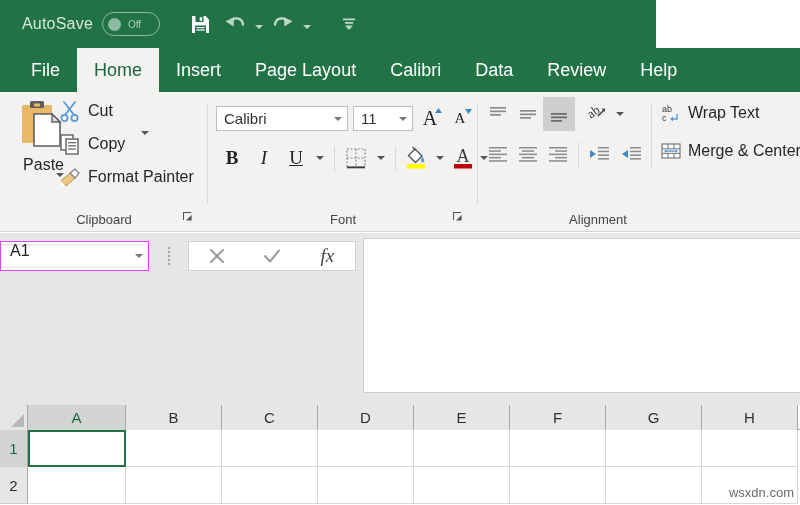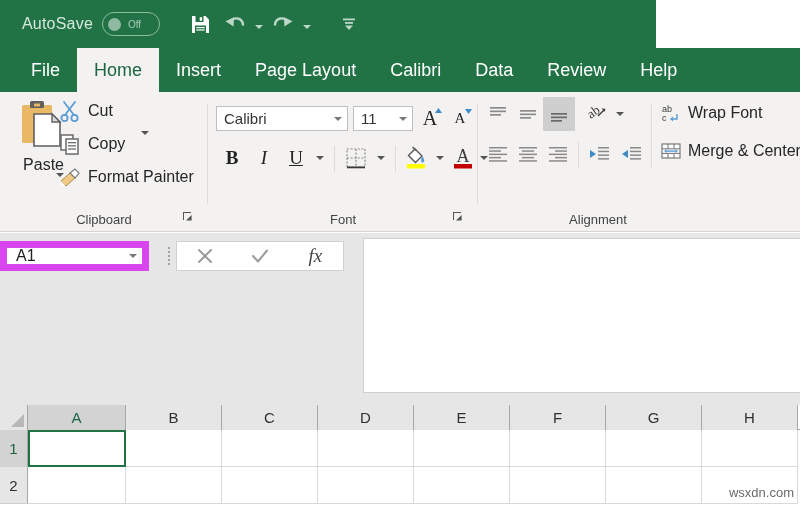--- a/index.html
+++ b/index.html
@@ -118,32 +118,32 @@
   .grow  { font-size: 20px; color: #222; font-family: "Liberation Serif", serif;}
   .shrink{ font-size: 15px; color: #222; font-family: "Liberation Serif", serif;}
 
   
   .fbar-strip {
     position: absolute; left: 0; top: 233px; width: 800px; height: 172px;
     background: #e6e6e6;
   }
   .namebox {
     position: absolute; left: 0; top: 8px; width: 149px; height: 30px;
-    background: #fff; border: 7px solid #d946ef;
-    display: flex; align-items: center;
+    background: #fff; border: 1px solid #d946ef;
+    display: flex; 
   }
   .namebox-val { font-size: 16px; color: #222; padding-left: 9px; flex: 1; }
   .vdots {
     position: absolute; left: 167px; top: 14px; width: 4px; height: 18px;
     display: flex; flex-direction: column; justify-content: space-between;
     align-items: center;
   }
   .vdot { width: 2px; height: 2px; background: #8a8a8a; border-radius: 50%; }
   .fbar-btns {
-    position: absolute; left: 176px; top: 8px; width: 168px; height: 30px;
+    position: absolute; left: 188px; top: 8px; width: 168px; height: 30px;
     background: #fff; border: 1px solid #d0d0d0;
     display: flex; align-items: center; justify-content: space-around;
   }
   .fbar-btn { width: 50px; height: 28px; display: flex; align-items: center;
     justify-content: center; }
   .fx { font-family: "Liberation Serif", serif; font-style: italic;
     font-size: 19px; color: #444; }
   .fbar-input {
     position: absolute; left: 363px; top: 5px; width: 437px; height: 155px;
     background: #fff; border: 1px solid #d0d0d0; border-right: none;
@@ -512,21 +512,21 @@
 
       <div class="group-sep" style="left:173px; top:12px; height:64px;"></div>
 
       <div class="cmd-row" style="left:182px; top:10px;">
         <svg width="22" height="22" viewBox="0 0 22 22" class="ico">
           <text x="2" y="10" font-family="Liberation Sans, sans-serif" font-size="9" fill="#3a3a3a">ab</text>
           <text x="2" y="19" font-family="Liberation Sans, sans-serif" font-size="9" fill="#3a3a3a">c</text>
           <path d="M11 17 L17 17 L17 12" stroke="#5b9bd5" stroke-width="1.4" fill="none"></path>
           <path d="M13 14.5 L10 17 L13 19.5 Z" fill="#5b9bd5"></path>
         </svg>
-        <span class="cmd-text">Wrap Font</span>
+        <span class="cmd-text">Wrap Text</span>
       </div>
 
       <div class="cmd-row" style="left:182px; top:48px;">
         <svg width="22" height="22" viewBox="0 0 22 22" class="ico">
           <rect x="2" y="4" width="18" height="14" fill="#ffffff" stroke="#7a7a7a" stroke-width="1.2"></rect>
           <line x1="2" y1="8.8" x2="20" y2="8.8" stroke="#7a7a7a" stroke-width="1.1"></line>
           <line x1="2" y1="13.4" x2="20" y2="13.4" stroke="#7a7a7a" stroke-width="1.1"></line>
           <line x1="8" y1="13.4" x2="8" y2="18" stroke="#7a7a7a" stroke-width="1.1"></line>
           <line x1="14" y1="13.4" x2="14" y2="18" stroke="#7a7a7a" stroke-width="1.1"></line>
           <line x1="8" y1="4" x2="8" y2="8.8" stroke="#7a7a7a" stroke-width="1.1"></line>

